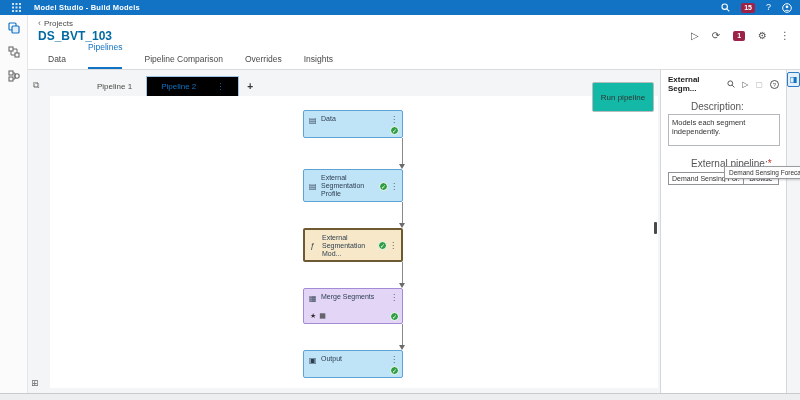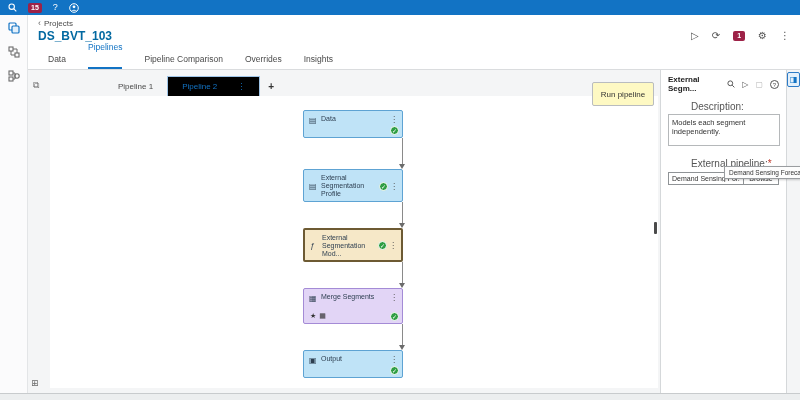--- a/index.html
+++ b/index.html
@@ -37,29 +37,29 @@
              border-bottom:1px solid #dadcde; display:flex; align-items:flex-end;
              gap:22px; padding-left:20px; }
   .tab { font-size:8.5px; color:#4a4a4a; padding-bottom:5px; cursor:pointer; }
   .tab.active { color:#1273c4; border-bottom:2px solid #1273c4; padding-bottom:15px; }
 
   
   .main { position:absolute; left:28px; top:70px; width:772px; height:323px; background:#f4f5f6; }
   .canvas { position:absolute; left:22px; top:26px; width:608px; height:292px; background:#fff; }
   .toolcol-ic { position:absolute; color:#6b6b6b; font-size:9px; cursor:pointer; }
 
-  .ptabs { position:absolute; left:76px; top:6px; display:flex; align-items:center; }
+  .ptabs { position:absolute; left:55px; top:6px; display:flex; align-items:center; }
   .ptab { font-size:8px; color:#4a4a4a; padding:5px 14px; cursor:pointer; }
   .ptab.sel { background:#000000; border:1px solid #9fc4e6; border-bottom:none; color:#1273c4;
               display:flex; gap:20px; align-items:center; }
   .ptab .kebab { color:#1273c4; font-size:8px; }
   .ptab-add { font-size:10px; font-weight:bold; color:#333; padding:4px 8px; cursor:pointer; }
 
-  .runbtn { position:absolute; left:564px; top:12px; width:62px; height:24px;
-            background:#fef9c3; border:1px solid #b9bcbf; border-radius:2px;
+  .runbtn { position:absolute; left:564px; top:12px; width:62px; height:30px;
+            background:#14b8a6; border:1px solid #b9bcbf; border-radius:2px;
             font-size:8px; color:#333; cursor:pointer;
             font-family:"Liberation Sans","DejaVu Sans",sans-serif; }
 
   
   .node { position:absolute; width:100px; border-radius:2px; cursor:pointer; }
   .node-blue   { background:#bfe3f7; border:1px solid #5ea3d3; }
   .node-tan    { background:#f6e8c8; border:2px solid #6d5a33; }
   .node-purple { background:#e2d5f6; border:1px solid #a48bd6; }
   .node .nicon { position:absolute; left:5px; top:5px; font-size:8px; color:#2d3e50; }
   .node .nlabel { position:absolute; left:17px; top:4px; width:62px; font-size:7px;
@@ -112,20 +112,38 @@
   .footerband { position:absolute; left:0; top:393px; width:800px; height:7px;
                 background:#eceeef; border-top:1px solid #c8cbcd; }
   svg { display:block; }
 </style>
 </head>
 <body>
 
 <div class="screen">
 
   <header class="appbar">
+    <div class="appbar-left">
+      <span class="railbtn">
+        <svg width="9" height="9" viewBox="0 0 9 9">
+          <g fill="#cfe3f5">
+            <rect x="0" y="0" width="2" height="2"></rect>
+              <rect x="3.5" y="0" width="2" height="2"></rect>
+              <rect x="7" y="0" width="2" height="2"></rect>
+            <rect x="0" y="3.5" width="2" height="2"></rect>
+              <rect x="3.5" y="3.5" width="2" height="2"></rect>
+              <rect x="7" y="3.5" width="2" height="2"></rect>
+            <rect x="0" y="7" width="2" height="2"></rect>
+              <rect x="3.5" y="7" width="2" height="2"></rect>
+              <rect x="7" y="7" width="2" height="2"></rect>
+          </g>
+        </svg>
+      </span>
+      <span class="appbar-title">Model Studio - Build Models</span>
+    </div>
     <div class="appbar-right">
       <span class="ic">
         <svg width="9" height="9" viewBox="0 0 9 9">
             <circle cx="3.7" cy="3.7" r="2.7" fill="none" stroke="#fff" stroke-width="1.1"></circle>
             <line x1="5.8" y1="5.8" x2="8.3" y2="8.3" stroke="#fff" stroke-width="1.1"></line>
           </svg>
       </span>
       <span class="badge">15</span>
       <span class="ic">?</span>
       <span class="ic">

